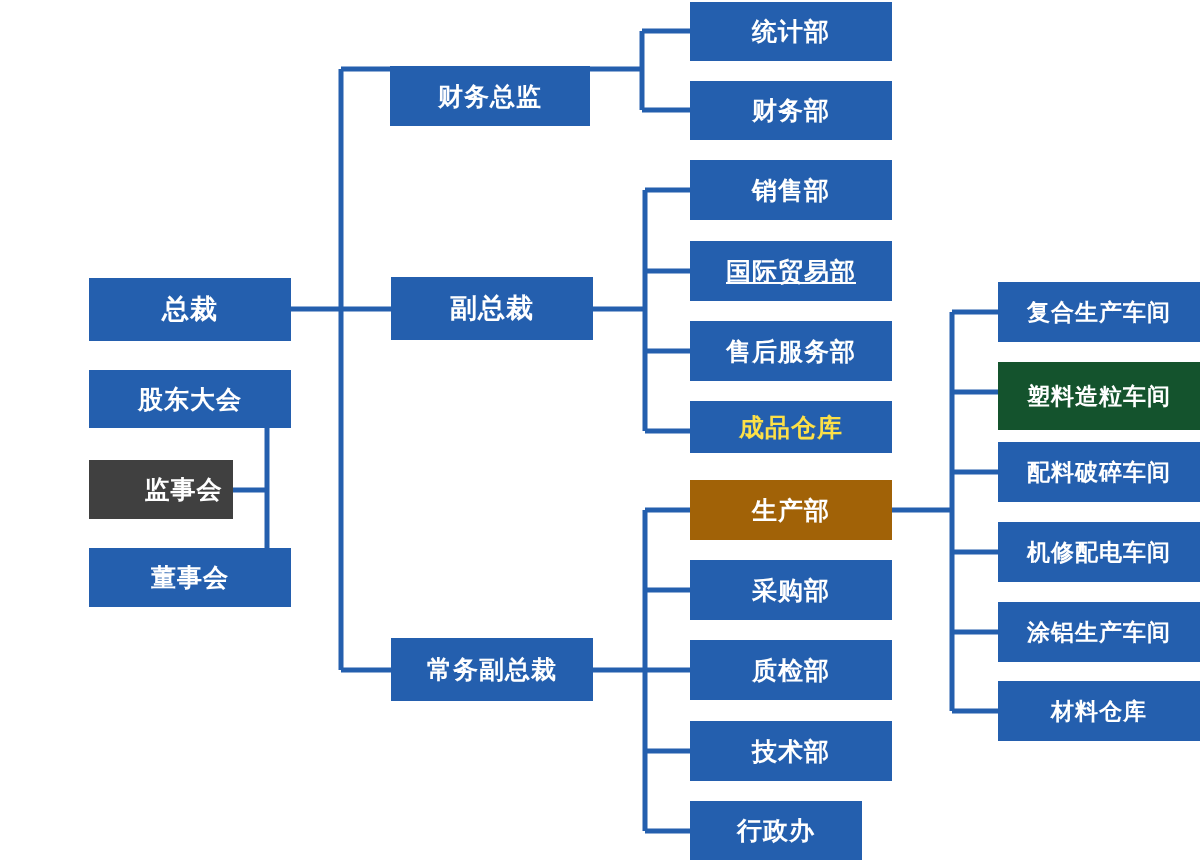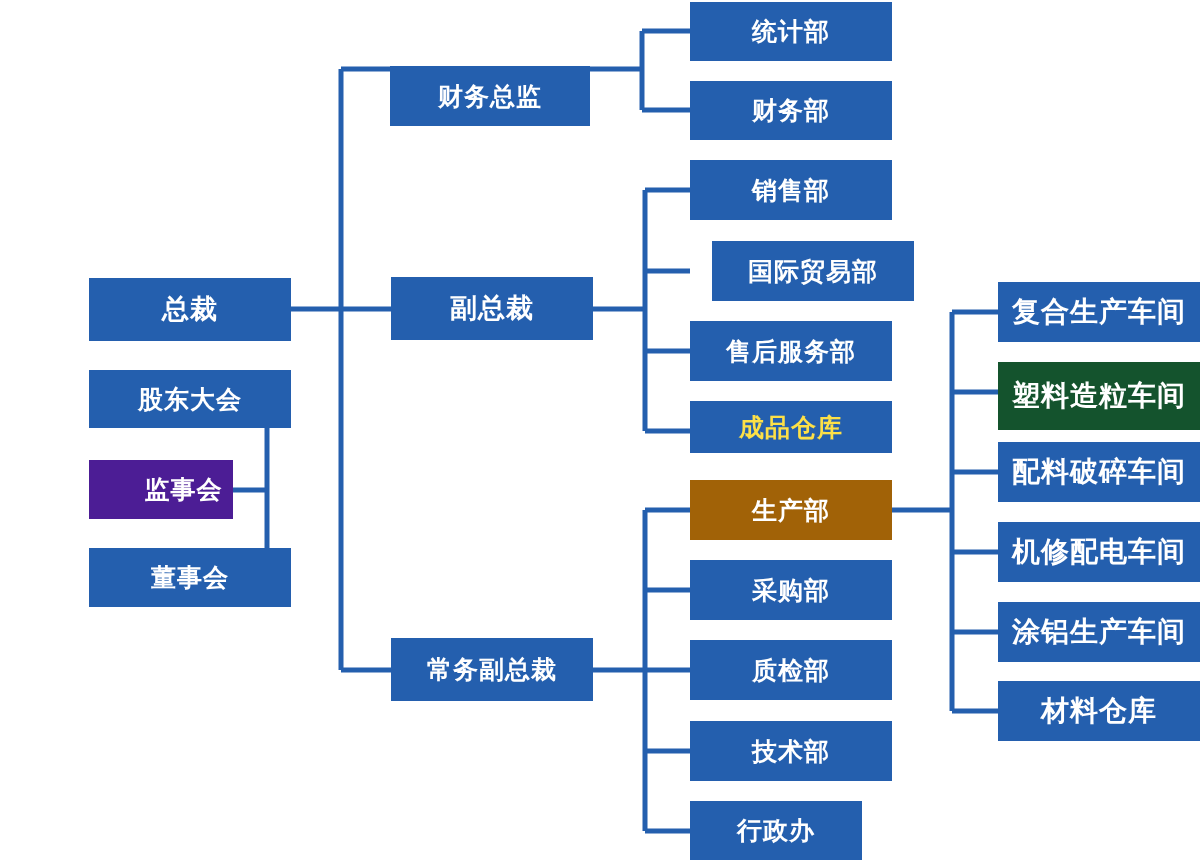--- a/index.html
+++ b/index.html
@@ -36,21 +36,21 @@
     justify-content: center;
     text-align: center;
     font-weight: bold;
     letter-spacing: 1px;
     line-height: 1;
     white-space: nowrap;
     z-index: 2;
   }
   .node.size-lg { font-size: 27px; }
   .node.size-md { font-size: 25px; }
-  .node.size-sm { font-size: 28px; }
+  .node.size-sm { font-size: 23px; }
 </style>
 </head>
 <body>
 
 <div id="chart-root" style="background: rgb(255, 255, 255);">
 
   <svg id="connector-layer" viewBox="0 0 1200 860" width="1200" height="860" aria-hidden="true">
       <line x1="291" y1="309" x2="341" y2="309" stroke="#245FAE" stroke-width="5" stroke-linecap="butt"></line>
       <line x1="341" y1="69" x2="341" y2="670" stroke="#245FAE" stroke-width="5" stroke-linecap="butt"></line>
       <line x1="341" y1="69" x2="390" y2="69" stroke="#245FAE" stroke-width="5" stroke-linecap="butt"></line>
@@ -86,21 +86,21 @@
     </svg>
 
   <div class="node size-lg" style="left: 89px; top: 278px; width: 202px; height: 63px; background: rgb(36, 95, 174); color: rgb(255, 255, 255);">
       <span>总裁</span>
     </div>
 
   <div class="node size-md" style="left: 89px; top: 370px; width: 202px; height: 58px; background: rgb(36, 95, 174); color: rgb(255, 255, 255);">
       <span>股东大会</span>
     </div>
 
-  <div class="node size-md" style="left: 89px; top: 460px; width: 144px; height: 59px; background: #4c1d95; color: rgb(255, 255, 255); padding-left: 45px;">
+  <div class="node size-md" style="left: 89px; top: 460px; width: 144px; height: 59px; background: #404040; color: rgb(255, 255, 255); padding-left: 45px;">
       <span>监事会</span>
     </div>
 
   <div class="node size-md" style="left: 89px; top: 548px; width: 202px; height: 59px; background: rgb(36, 95, 174); color: rgb(255, 255, 255);">
       <span>董事会</span>
     </div>
 
   <div class="node size-md" style="left: 390px; top: 42px; width: 200px; height: 60px; background: rgb(36, 95, 174); color: rgb(255, 255, 255); margin-top: 24px;">
       <span>财务总监</span>
     </div>
@@ -118,21 +118,21 @@
     </div>
 
   <div class="node size-md" style="left: 690px; top: 81px; width: 202px; height: 59px; background: rgb(36, 95, 174); color: rgb(255, 255, 255);">
       <span>财务部</span>
     </div>
 
   <div class="node size-md" style="left: 690px; top: 160px; width: 202px; height: 60px; background: rgb(36, 95, 174); color: rgb(255, 255, 255);">
       <span>销售部</span>
     </div>
 
-  <div class="node size-md" style="left: 712px; top: 241px; width: 202px; height: 60px; background: rgb(36, 95, 174); color: rgb(255, 255, 255);">
+  <div class="node size-md" style="left: 690px; top: 241px; width: 202px; height: 60px; background: rgb(36, 95, 174); color: rgb(255, 255, 255); text-decoration: underline;">
       <span>国际贸易部</span>
     </div>
 
   <div class="node size-md" style="left: 690px; top: 321px; width: 202px; height: 60px; background: rgb(36, 95, 174); color: rgb(255, 255, 255);">
       <span>售后服务部</span>
     </div>
 
   <div class="node size-md" style="left: 690px; top: 401px; width: 202px; height: 52px; background: rgb(36, 95, 174); color: #fde047;">
       <span>成品仓库</span>
     </div>

